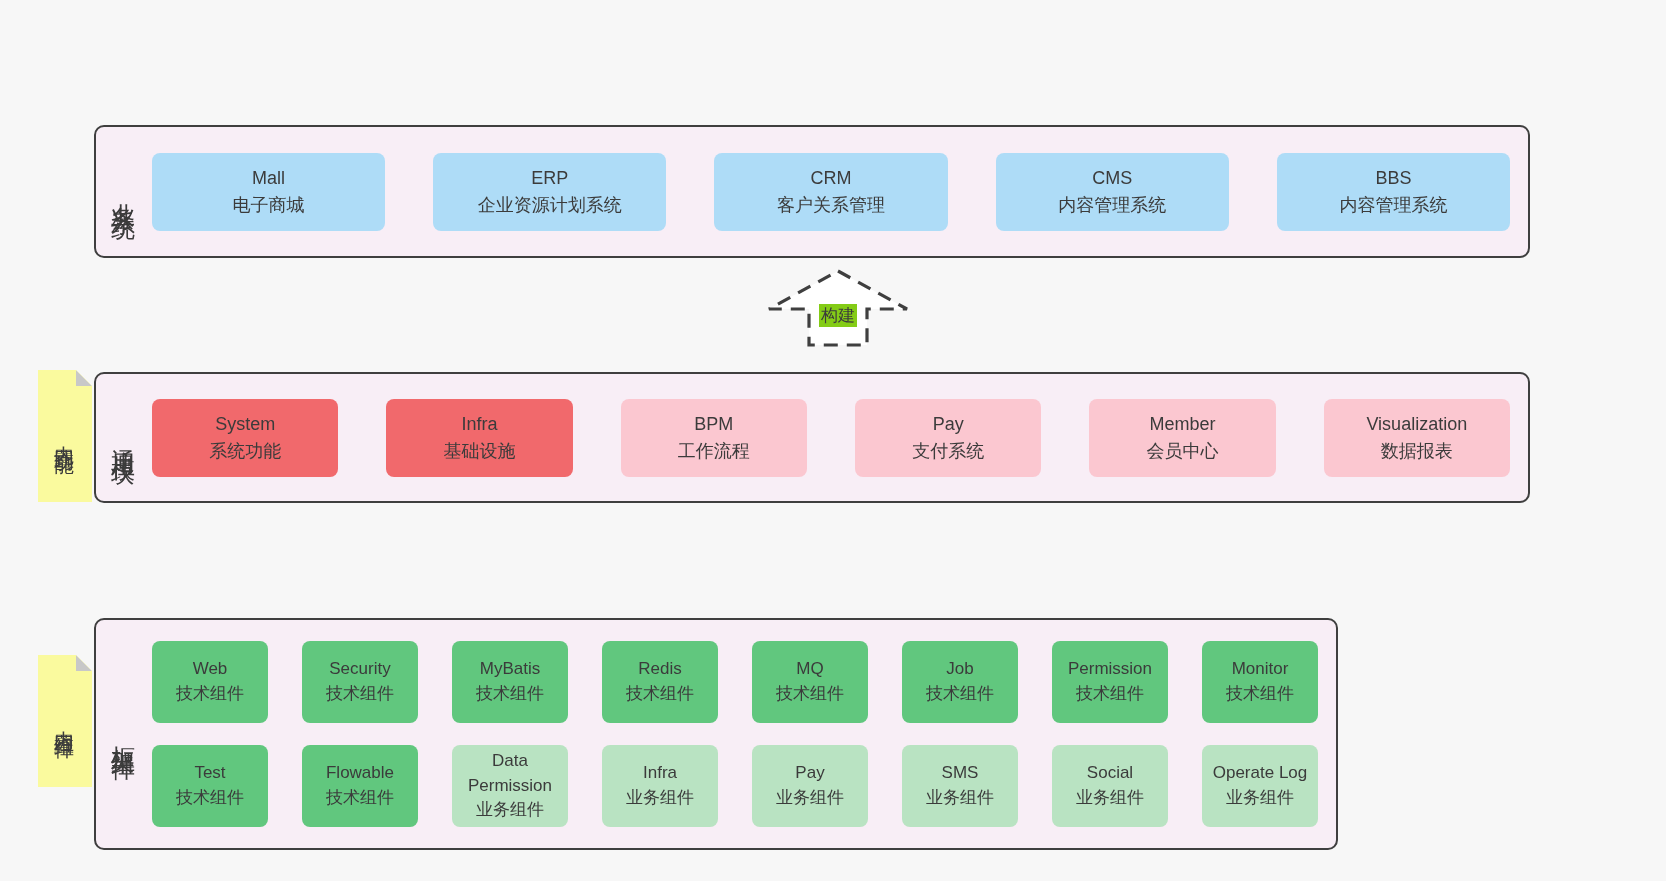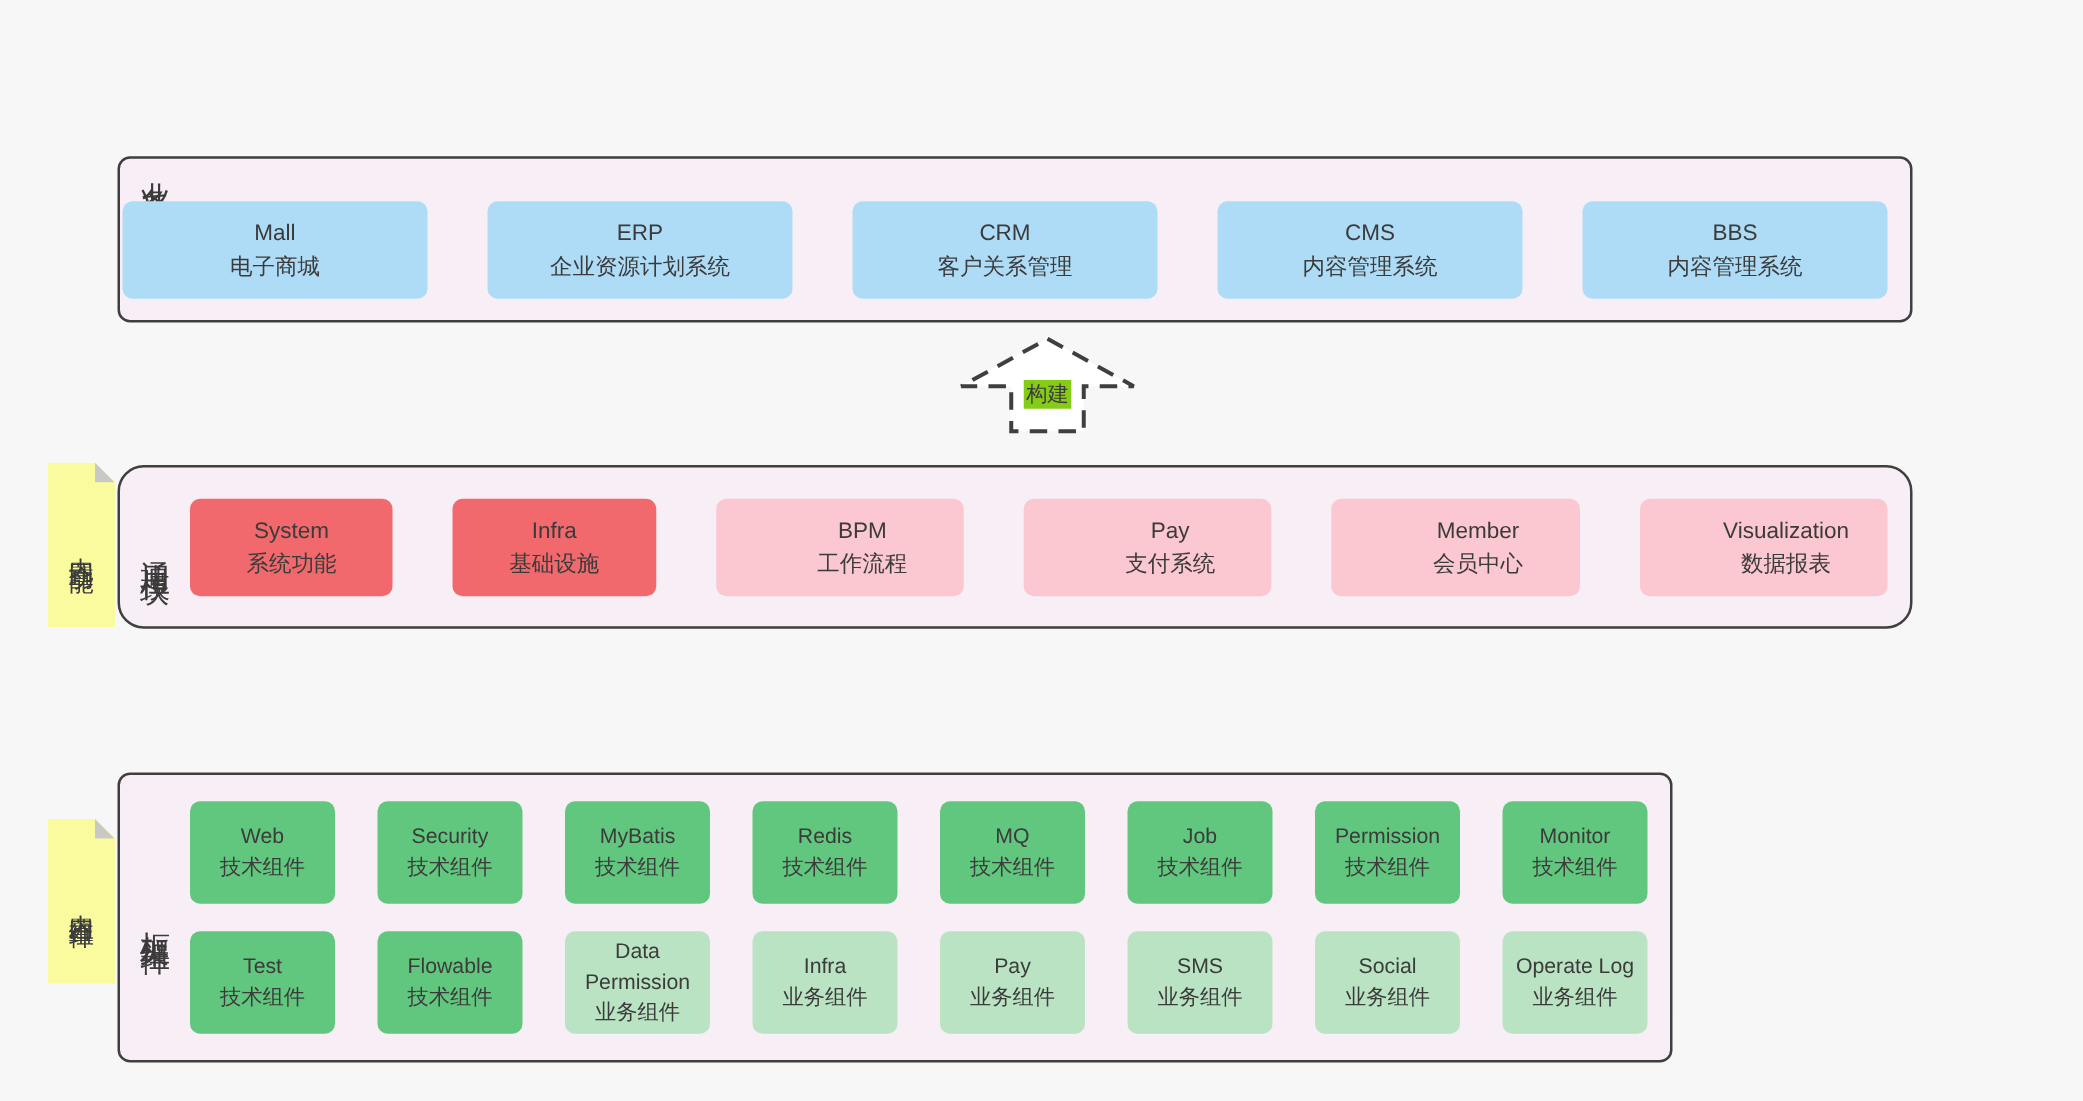--- a/index.html
+++ b/index.html
@@ -21,21 +21,21 @@
   .box{flex:1;height:78px;border-radius:8px;display:flex;flex-direction:column;
     align-items:center;justify-content:center;text-align:center;
     font-size:18px;line-height:1.5;}
   .grid{flex:1;display:flex;flex-direction:column;justify-content:center;gap:22px;
     padding:0 18px 0 2px;}
   .boxes-row{display:flex;gap:34px;}
   .grid .box{height:82px;font-size:17px;line-height:1.45;}
   .grid .box-name{max-width:118px;}
   .b-blue{background:var(--blue,#aedcf7);}
   .b-red{background:var(--red,#f1696c);}
-  .b-pink{background:var(--pink,#fbc7d0);padding-left:36px;}
+  .b-pink{background:var(--pink,#fbc7d0);}
   .b-green{background:var(--green,#61c77e);}
   .b-glight{background:var(--green-light,#b9e3c2);}
   .note{
     position:absolute;width:54px;z-index:1;display:flex;align-items:center;justify-content:center;
     background:var(--yellow,#fafa9e);
     clip-path:polygon(0 0, calc(100% - 16px) 0, 100% 16px, 100% 100%, 0 100%);
   }
   .note-fold{position:absolute;top:0;right:0;width:16px;height:16px;
     background:var(--fold,#c8c8c8);
     clip-path:polygon(0 0, 100% 100%, 0 100%);}
@@ -55,21 +55,21 @@
   <div class="note" style="left:38px;top:370px;height:132px;">
     <div class="note-fold"></div>
     <div class="note-text v-text">内置功能</div>
   </div>
 
   <div class="note" style="left:38px;top:655px;height:132px;">
     <div class="note-fold"></div>
     <div class="note-text v-text">内置组件</div>
   </div>
 
-  <div class="layer" style="left:94px;top:125px;width:1436px;height:133px;flex-direction:column;">
+  <div class="layer" style="left:94px;top:125px;width:1436px;height:133px;">
     <div class="layer-label v-text">业务系统</div>
     <div class="boxes">
       <div class="box b-blue">
         <div class="box-name">Mall</div>
         <div class="box-desc">电子商城</div>
       </div>
       <div class="box b-blue">
         <div class="box-name">ERP</div>
         <div class="box-desc">企业资源计划系统</div>
       </div>
@@ -88,21 +88,21 @@
     </div>
   </div>
 
   <div class="arrow-wrap" style="left:766px;top:268px;width:144px;height:80px;">
     <svg width="144" height="80" viewBox="0 0 144 80">
       <polygon class="arrow-poly" points="72,3 141,41 101,41 101,77 43,77 43,41 3,41"></polygon>
     </svg>
     <div class="arrow-label">构建</div>
   </div>
 
-  <div class="layer" style="left:94px;top:372px;width:1436px;height:131px;border-radius:21px;">
+  <div class="layer" style="left:94px;top:372px;width:1436px;height:131px;">
     <div class="layer-label v-text">通用模块</div>
     <div class="boxes">
       <div class="box b-red">
         <div class="box-name">System</div>
         <div class="box-desc">系统功能</div>
       </div>
       <div class="box b-red">
         <div class="box-name">Infra</div>
         <div class="box-desc">基础设施</div>
       </div>

